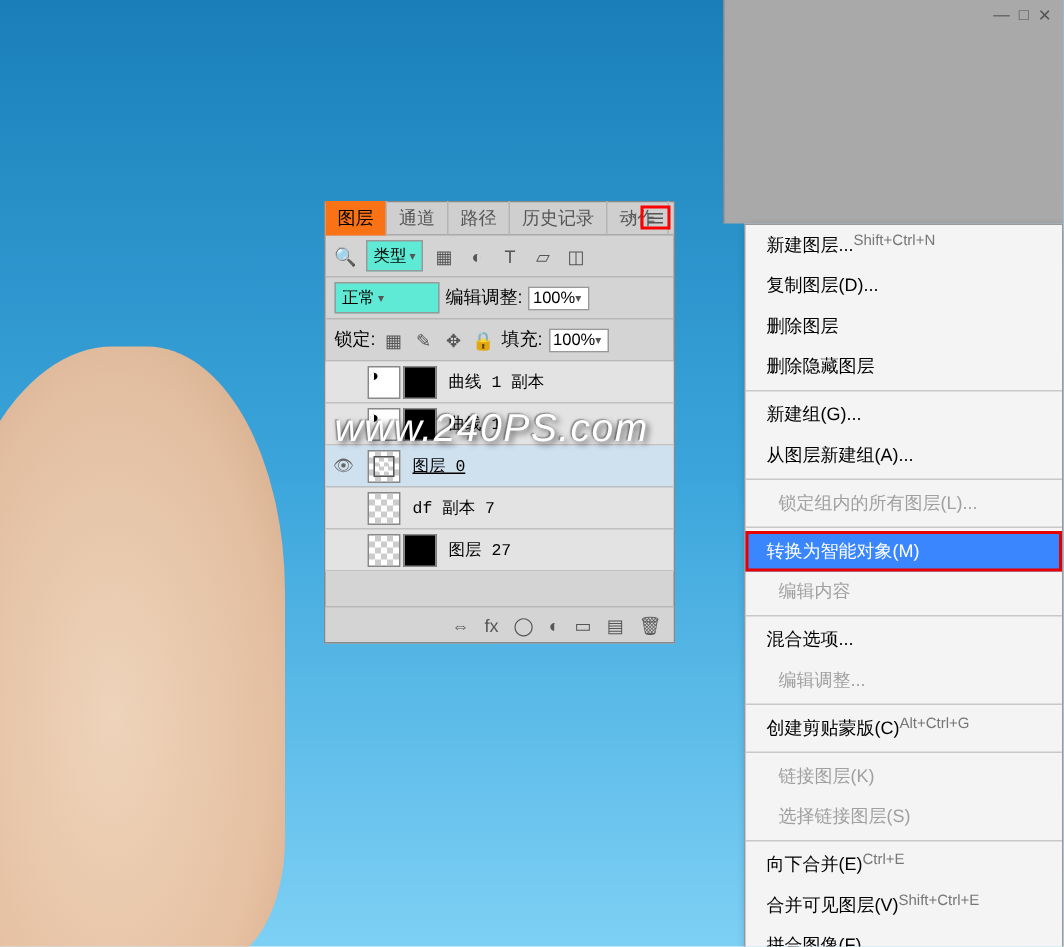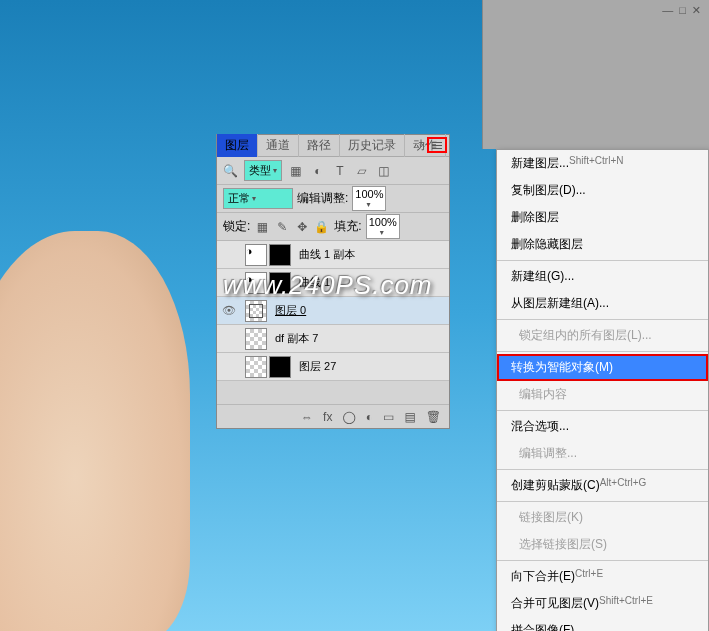--- a/index.html
+++ b/index.html
@@ -4,41 +4,41 @@
 <style>
 * { margin: 0; padding: 0; box-sizing: border-box; font-family: "Microsoft YaHei", Arial, sans-serif; }
 body { width: 709px; height: 631px; overflow: hidden; position: relative; background: linear-gradient(180deg, #1a7fb8 0%, #3ba5db 50%, #7dd0f5 100%); }
 .watermark { position: absolute; left: 195px; top: 270px; font-size: 26px; font-weight: normal; color: #fff; text-shadow: 2px 2px 4px rgba(0,0,0,0.6), -1px -1px 1px rgba(0,0,0,0.4); font-style: italic; letter-spacing: 1px; pointer-events: none; z-index: 5; margin-left: 28px; }
 .hand-placeholder { position: absolute; left: -40px; bottom: -10px; width: 230px; height: 410px; background: radial-gradient(ellipse at 50% 60%, #f5d5b8 0%, #ecc09e 65%, #d6a67f 100%); border-radius: 50% 40% 20% 20%; opacity: 0.95; z-index: 3; }
 
 
 .panel { position: absolute; left: 216px; top: 134px; width: 234px; height: 295px; background: #d4d4d4; border: 1px solid #888; z-index: 4; }
 .panel-header { height: 22px; display: flex; align-items: center; font-size: 12px; color: #555; border-bottom: 1px solid #aaa; background: #cfcfcf; position: relative; }
 .panel-tab { padding: 3px 8px; border-right: 1px solid #b5b5b5; cursor: pointer; }
-.panel-tab.active { background: #1d4ed8; color: #000; }
+.panel-tab.active { background: #f97316; color: #000; }
 .panel-close { position: absolute; right: 24px; top: 3px; font-size: 11px; color: #666; }
 .panel-menu { position: absolute; right: 2px; top: 2px; width: 20px; height: 16px; border: 2px solid #f00; display: flex; flex-direction: column; justify-content: center; align-items: center; gap: 2px; cursor: pointer; }
 .burger-line { width: 10px; height: 1px; background: #555; }
 .panel-row1 { display: flex; align-items: center; gap: 6px; padding: 4px 6px; height: 28px; border-bottom: 1px solid #b8b8b8; font-size: 12px; }
 .sel { display: inline-flex; align-items: center; border: 1px solid #999; background: #5eead4; padding: 2px 4px; gap: 2px; font-size: 11px; }
 .sel .tri { font-size: 8px; color: #555; }
 .ic { width: 16px; height: 16px; display: inline-flex; align-items: center; justify-content: center; color: #555; font-size: 12px; }
 .panel-row2 { display: flex; align-items: center; gap: 4px; padding: 4px 6px; height: 28px; border-bottom: 1px solid #b8b8b8; font-size: 12px; }
-.spin { display: inline-flex; border: 1px solid #999; background: #fff; padding: 1px 2px; font-size: 11px; align-items: center; flex-direction: column; }
+.spin { display: inline-flex; border: 1px solid #999; background: #fff; padding: 1px 2px; font-size: 11px; align-items: center; }
 .spin .tri { font-size: 8px; color: #555; margin-right: 2px; }
 .layer-list { background: #e3e3e3; overflow: hidden; }
 .layer-row { display: flex; align-items: center; height: 28px; border-bottom: 1px solid #c0c0c0; font-size: 11px; }
 .layer-row.selected { background: #cfe0ef; }
 .eye-col { width: 24px; display: flex; justify-content: center; color: #666; }
 .thumb-col { display: flex; gap: 2px; padding: 0 4px; }
 .thumb { width: 22px; height: 22px; border: 1px solid #888; background: #fff; position: relative; }
 .thumb.checker { background-image: repeating-conic-gradient(#ccc 0 25%, #fff 0 50%); background-size: 8px 8px; }
 .thumb.mask { background: #000; }
 .thumb .inner { position: absolute; inset: 3px; background-image: repeating-conic-gradient(#ccc 0 25%, #fff 0 50%); background-size: 6px 6px; border: 1px solid #555; }
-.layer-name { padding-left: 4px; }
+.layer-name { padding-left: 4px; font-family: Liberation Mono, monospace; }
 .layer-name.underlined { text-decoration: underline; }
 .panel-footer { position: absolute; bottom: 0; left: 0; right: 0; height: 24px; border-top: 1px solid #b8b8b8; display: flex; justify-content: flex-end; align-items: center; gap: 10px; padding: 0 8px; font-size: 12px; color: #555; background: #d4d4d4; }
 
 
 .gray-area { position: absolute; right: 0; top: 0; width: 227px; height: 149px; background: #a9a9a9; border-left: 1px solid #888; z-index: 2; }
 .doc-icons { position: absolute; right: 8px; top: 4px; display: flex; gap: 6px; font-size: 11px; color: #555; }
 
 
 .menu { position: absolute; right: 0; top: 149px; width: 213px; background: #f4f4f4; border: 1px solid #999; box-shadow: 2px 2px 6px rgba(0,0,0,0.3); font-size: 12px; z-index: 10; }
 .menu-item { display: flex; padding: 5px 14px; color: #000; cursor: pointer; }

